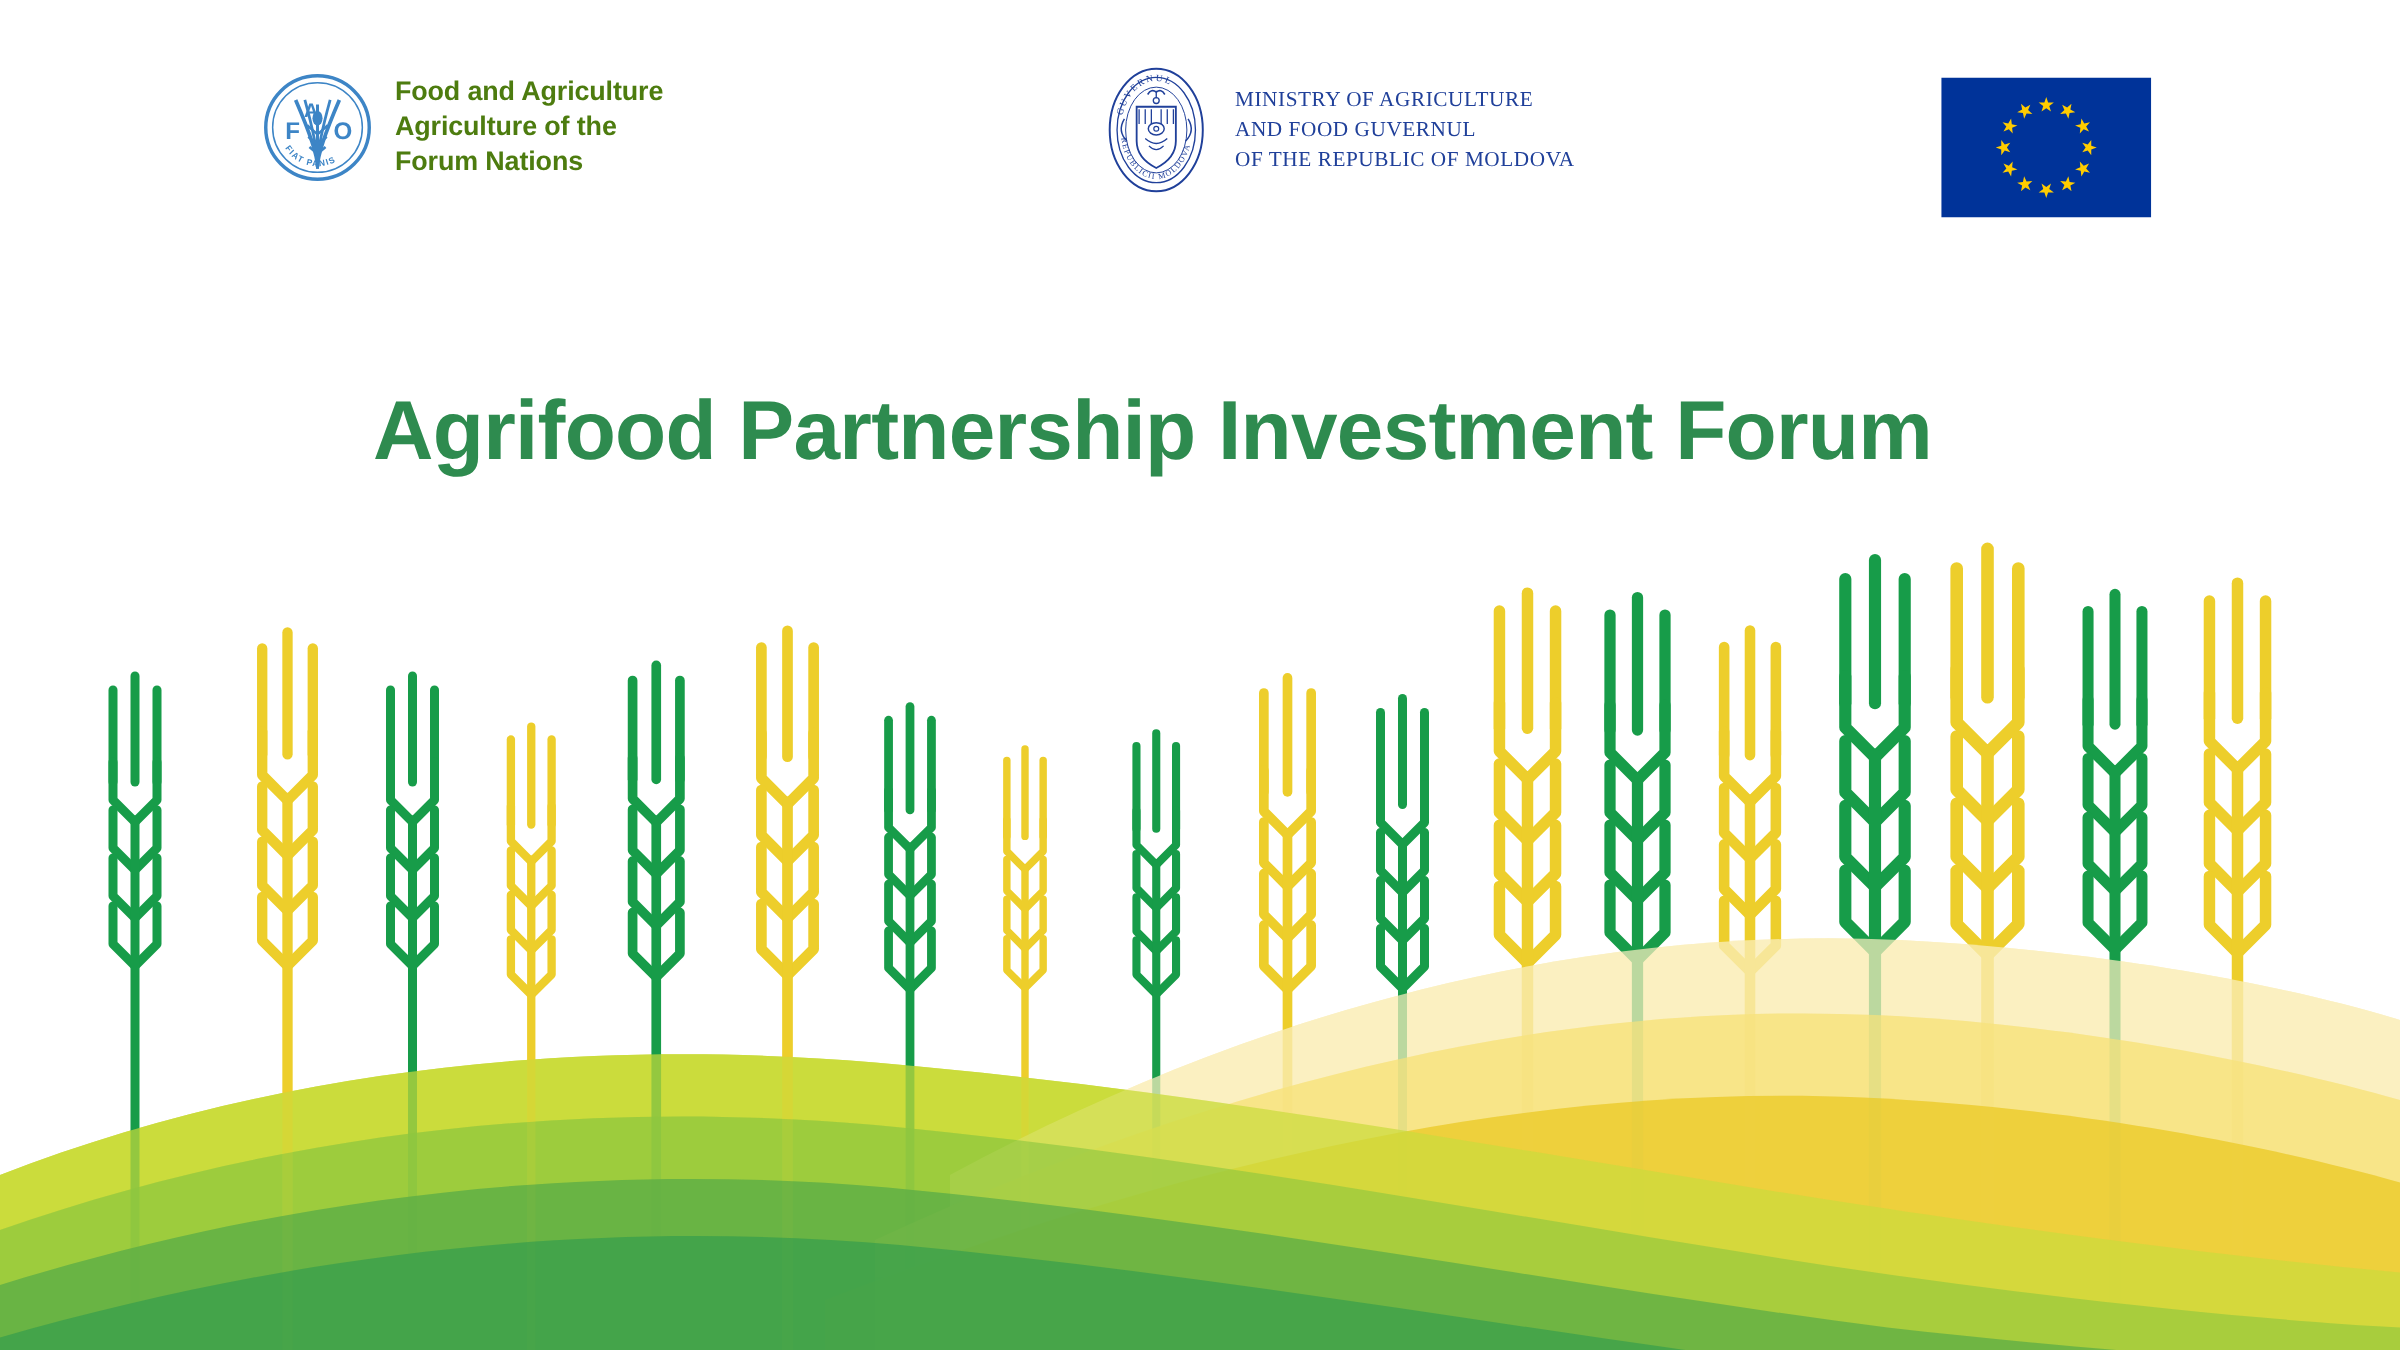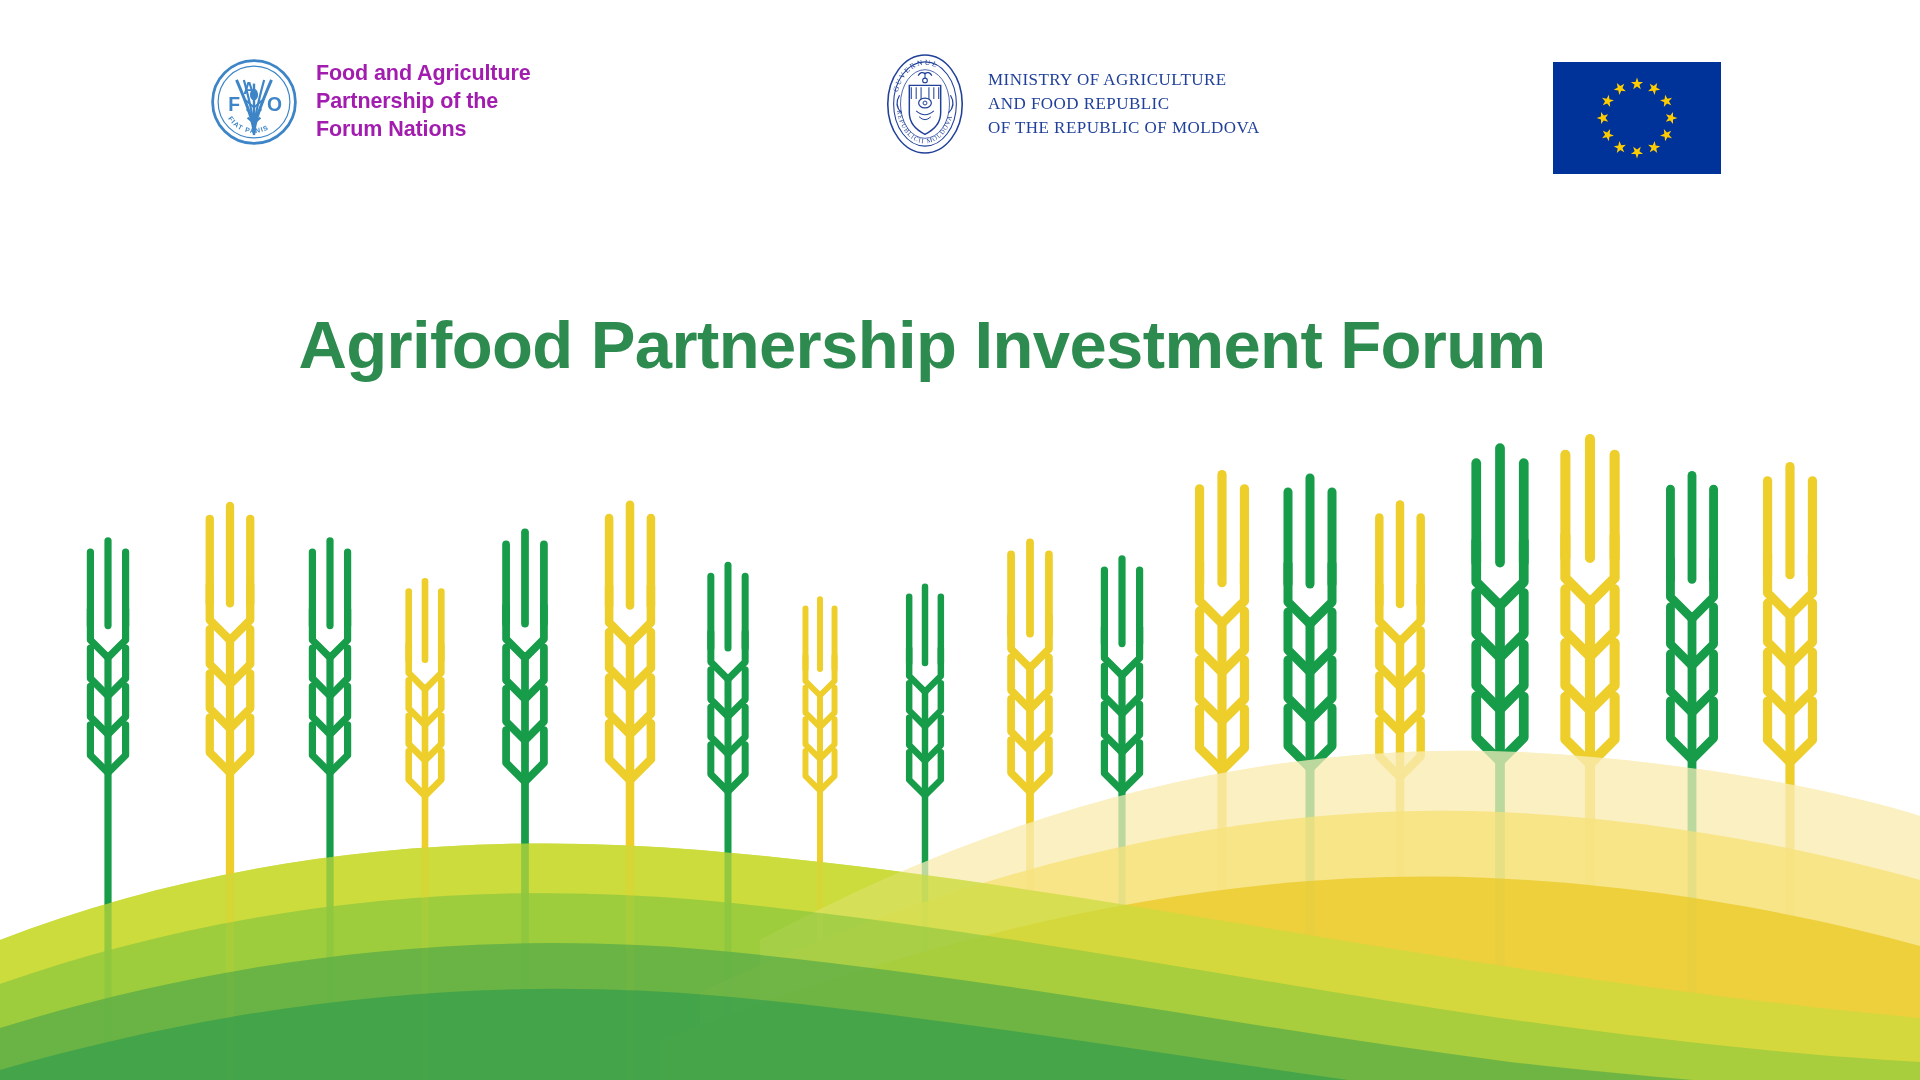--- a/index.html
+++ b/index.html
@@ -25,21 +25,21 @@
   }
 
   
   .fao-logo {
     position: absolute;
     left: 208px; top: 56px;
     display: flex; align-items: center; gap: 16px;
   }
   .fao-mark { width: 92px; height: 92px; flex: 0 0 auto; }
   .fao-text {
-    color: #a21caf;
+    color: #4d7c0f;
     font-weight: bold;
     font-size: 21.5px;
     line-height: 1.30;
     letter-spacing: -0.1px;
     white-space: nowrap;
   }
 
   
   .mold-logo {
     position: absolute;
@@ -124,21 +124,21 @@
           <text x="64" y="60" font-family="Liberation Sans, sans-serif" font-size="21" font-weight="bold" fill="#3D85C6">O</text>
 
           <path id="fao-arc" d="M19 62 A33 33 0 0 0 81 62" fill="none"></path>
           <text font-family="Liberation Sans, sans-serif" font-size="7.4" font-weight="bold" fill="#3D85C6" letter-spacing="1.1">
             <textPath href="#fao-arc" startOffset="8%">FIAT  PANIS</textPath>
           </text>
         </svg>
       </span>
       <span class="fao-text">
         <div>Food and Agriculture</div>
-        <div>Partnership of the</div>
+        <div>Agriculture of the</div>
         <div>Forum Nations</div>
       </span>
     </div>
 
     <div class="mold-logo">
       <span class="mold-mark">
         <svg viewBox="0 0 100 106" width="98" height="104" aria-hidden="true">
           <ellipse cx="50" cy="53" rx="38" ry="50" fill="none" stroke="#20409A" stroke-width="1.6"></ellipse>
           <ellipse cx="50" cy="53" rx="32" ry="43" fill="none" stroke="#20409A" stroke-width="1.1"></ellipse>
           <ellipse cx="50" cy="53" rx="25" ry="35" fill="none" stroke="#20409A" stroke-width="0.8"></ellipse>
@@ -159,21 +159,21 @@
           <ellipse cx="50" cy="52" rx="6.5" ry="5" fill="none" stroke="#20409A" stroke-width="1.2"></ellipse>
           <circle cx="50" cy="52" r="2" fill="none" stroke="#20409A" stroke-width="1"></circle>
           <path d="M41 60 Q50 68 59 60" fill="none" stroke="#20409A" stroke-width="1.1"></path>
           <path d="M44 66 Q50 72 56 66" fill="none" stroke="#20409A" stroke-width="1"></path>
           <path d="M24 44 Q18 54 26 62" fill="none" stroke="#20409A" stroke-width="1.2"></path>
           <path d="M76 44 Q82 54 74 62" fill="none" stroke="#20409A" stroke-width="1.2"></path>
         </svg>
       </span>
       <span class="mold-text">
         <div>MINISTRY OF AGRICULTURE</div>
-        <div>AND FOOD REPUBLIC</div>
+        <div>AND FOOD GUVERNUL</div>
         <div>OF THE REPUBLIC OF MOLDOVA</div>
       </span>
     </div>
 
     <span class="eu-flag">
       <svg viewBox="0 0 168 112" width="168" height="112" aria-hidden="true">
         <rect width="168" height="112" fill="#003399"></rect>
         <g fill="#FFCC00">
           <g transform="translate(84,56)">
             <g transform="rotate(0)   translate(0,-34)">

